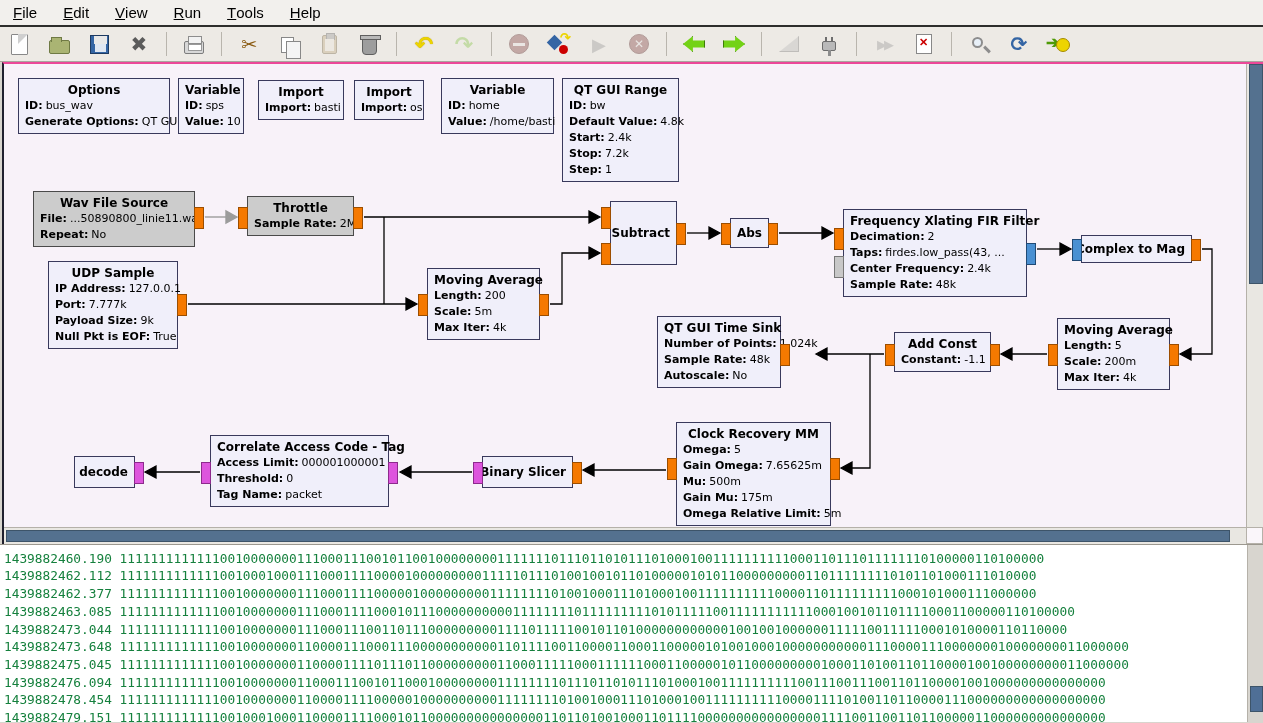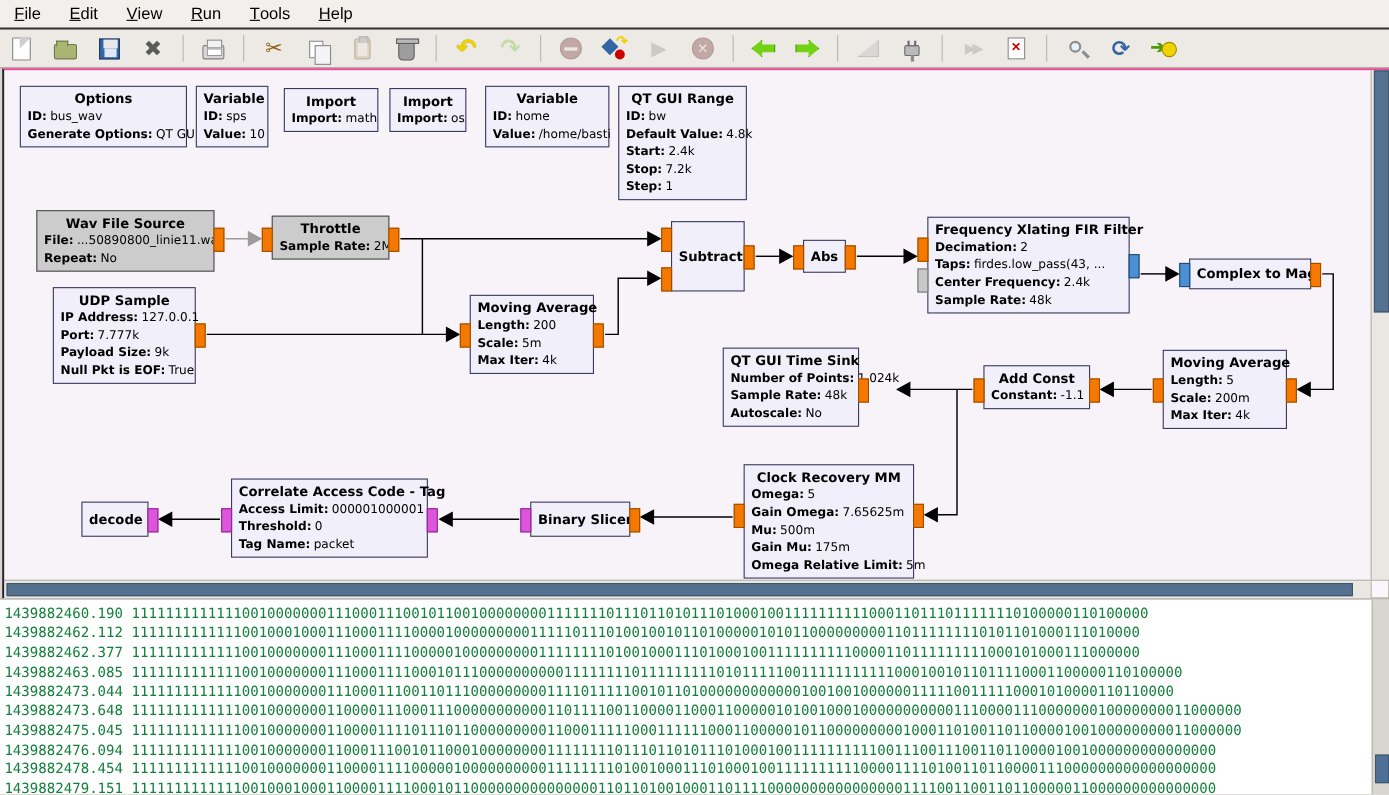--- a/index.html
+++ b/index.html
@@ -60,21 +60,21 @@
   .ic-parse:after{content:"";position:absolute;right:0;top:2px;width:12px;height:12px;border-radius:50%;background:#edd400;border:1px solid #a58b00}
   
   .canvaswrap{position:relative;height:482px;border-top:2px solid #ec4899;border-left:2px solid #20202e;margin-left:2px;background:#f8f2f9}
   .canvas{position:absolute;left:0;top:0;width:1244px;height:463px;background:#f8f2f9;overflow:hidden}
   .wires{position:absolute;left:0;top:0;pointer-events:none}
   .block{position:absolute;background:#f0effa;border:1px solid #39395c;font-family:"DejaVu Sans",sans-serif;padding:3px 6px;cursor:default}
   .block.gray{background:#cccccc;border-color:#4a4a4a}
   .bt{font-weight:bold;font-size:12px;text-align:center;line-height:16px;white-space:nowrap}
   .bp{font-size:11px;line-height:16px;white-space:nowrap}
   .bp b{margin-right:3px}
-  .ctr{display:flex;align-items:center;justify-content:flex-start}
+  .ctr{display:flex;align-items:center;justify-content:flex-end}
   .port{position:absolute;width:10px;height:22px}
   .po{background:#f57900;border:1px solid #9c4e00}
   .pb{background:#4a90d2;border:1px solid #204a75}
   .pm{background:#dd55dd;border:1px solid #8d2a8d}
   .pg{background:#c8c8c8;border:1px solid #777}
   .vsb{position:absolute;right:0;top:0;width:17px;height:463px;background:#e9e7e2;border-left:1px solid #b5b1a9}
   .vsb .thumb{position:absolute;left:2px;top:0;width:14px;height:220px;background:#54718f;border:1px solid #3d5469}
   .hsb{position:absolute;left:0;bottom:0;height:17px;width:1244px;background:#e9e7e2;border-top:1px solid #b5b1a9}
   .hsb .thumb{position:absolute;left:2px;top:2px;width:1224px;height:12px;background:#54718f;border:1px solid #3d5469}
   .sbcorner{position:absolute;right:0;bottom:0;width:17px;height:17px;background:#faf6fa;border:1px solid #b5b1a9}
@@ -228,21 +228,21 @@
   </div>
 
   <div class="block" style="left:174px;top:14px;width:66px">
     <div class="bt">Variable</div>
     <div class="bp"><b>ID:</b><span>sps</span></div>
     <div class="bp"><b>Value:</b><span>10</span></div>
   </div>
 
   <div class="block" style="left:254px;top:16px;width:86px">
     <div class="bt">Import</div>
-    <div class="bp"><b>Import:</b><span>math</span></div>
+    <div class="bp"><b>Import:</b><span>basti</span></div>
   </div>
 
   <div class="block" style="left:350px;top:16px;width:70px">
     <div class="bt">Import</div>
     <div class="bp"><b>Import:</b><span>os</span></div>
   </div>
 
   <div class="block" style="left:437px;top:14px;width:113px">
     <div class="bt">Variable</div>
     <div class="bp"><b>ID:</b><span>home</span></div>
@@ -296,21 +296,21 @@
     <i class="port po" style="left:-10px;top:41px"></i>
     <i class="port po" style="right:-10px;top:21px"></i>
   </div>
 
   <div class="block ctr" style="left:726px;top:154px;width:39px;height:30px">
     <div class="bt">Abs</div>
     <i class="port po" style="left:-10px;top:4px"></i>
     <i class="port po" style="right:-10px;top:4px"></i>
   </div>
 
-  <div class="block" style="left:839px;top:133px;width:184px">
+  <div class="block" style="left:839px;top:145px;width:184px">
     <div class="bt">Frequency Xlating FIR Filter</div>
     <div class="bp"><b>Decimation:</b><span>2</span></div>
     <div class="bp"><b>Taps:</b><span>firdes.low_pass(43, ...</span></div>
     <div class="bp"><b>Center Frequency:</b><span>2.4k</span></div>
     <div class="bp"><b>Sample Rate:</b><span>48k</span></div>
     <i class="port po" style="left:-10px;top:18px"></i>
     <i class="port pg" style="left:-10px;top:46px"></i>
     <i class="port pb" style="right:-10px;top:33px"></i>
   </div>
 

